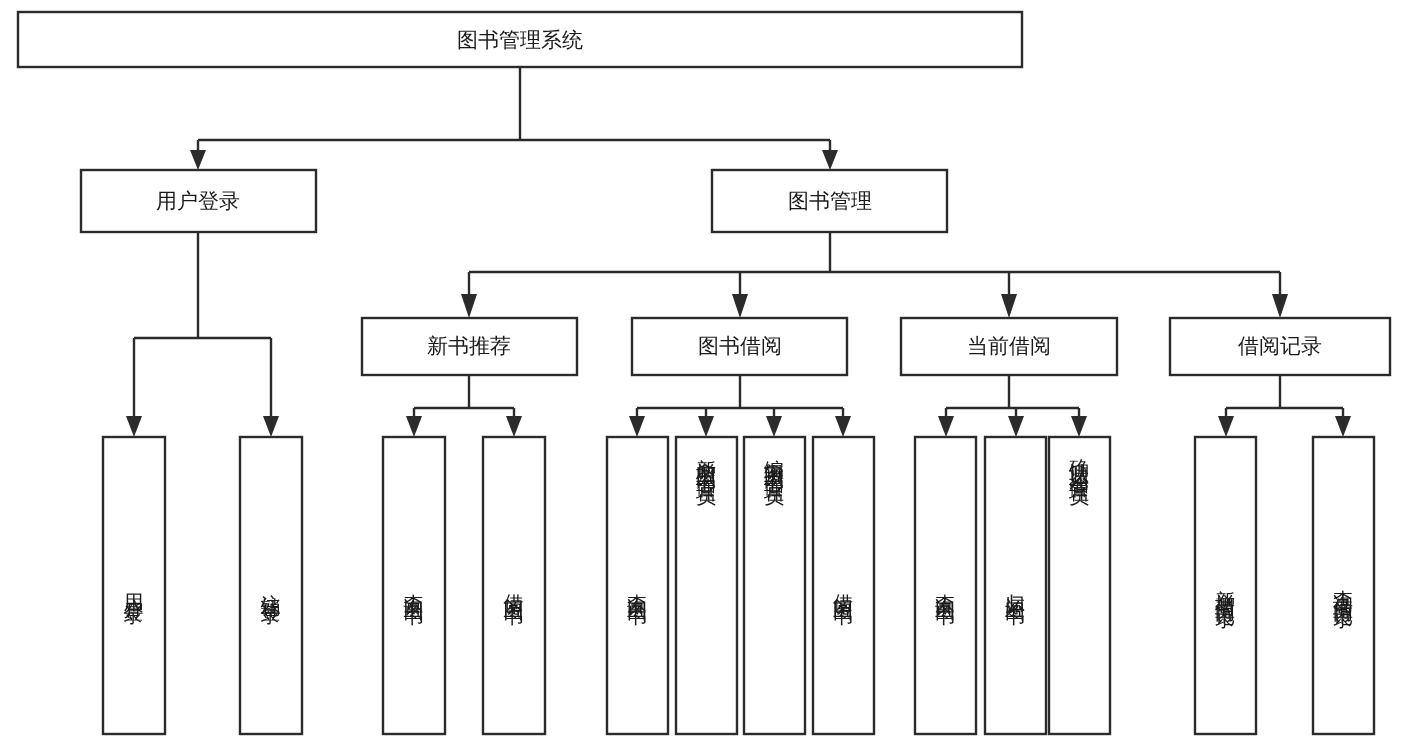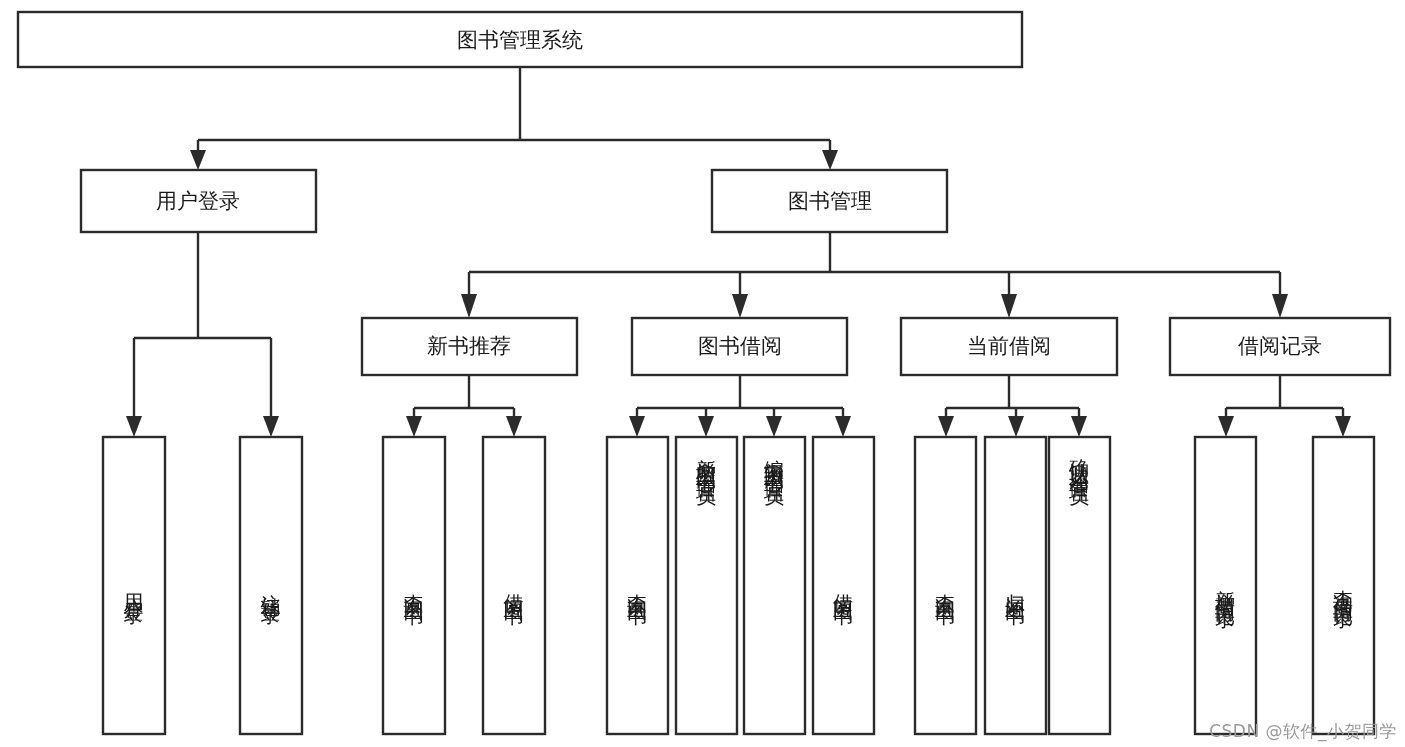--- a/index.html
+++ b/index.html
@@ -227,15 +227,14 @@
     <span class="vert-text" style="margin-top:6px;">确认归还（管理员）</span>
   </div>
 
   <div class="vert-text-wrap" style="left:1195px; top:437px; width:61px; height:297px;">
     <span class="vert-text">新增借阅记录</span>
   </div>
   <div class="vert-text-wrap" style="left:1313px; top:437px; width:61px; height:297px;">
     <span class="vert-text">查询借阅记录</span>
   </div>
 
-  <div class="watermark">CSDN @软件_小贺同学</div>
 
 </div>
 
 </body></html>

